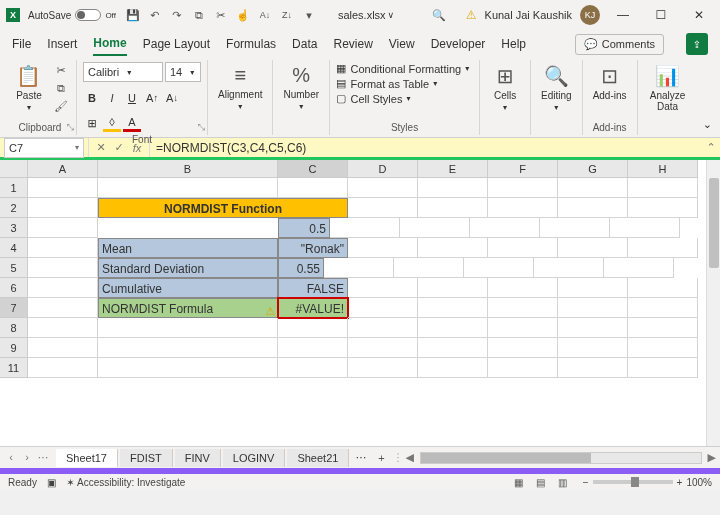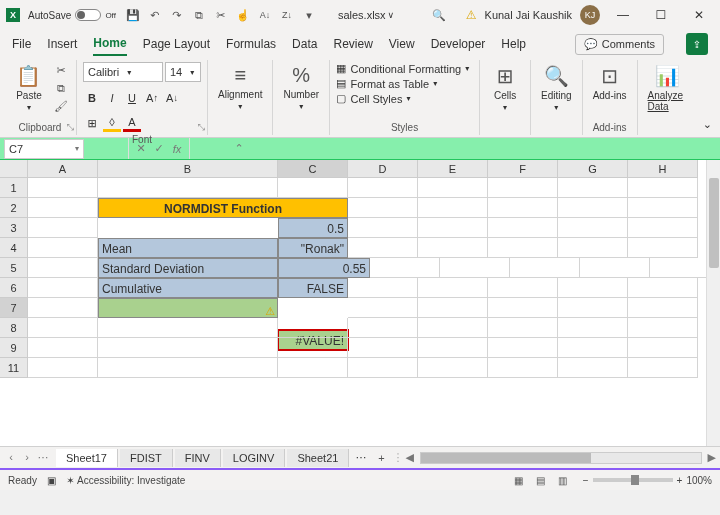--- a/index.html
+++ b/index.html
@@ -39,21 +39,21 @@
 .mini-btn { width: 18px; height: 16px; display: flex; align-items: center; justify-content: center; font-size: 11px; color: #555; }
 .font-row { display: flex; gap: 2px; align-items: center; }
 .font-select { border: 1px solid #bbb; height: 20px; padding: 0 4px; font-size: 11px; background: #fff; display: flex; align-items: center; gap: 8px; }
 .font-btns { display: flex; gap: 2px; margin-top: 3px; }
 .fbtn { width: 18px; height: 18px; display: flex; align-items: center; justify-content: center; font-size: 11px; }
 .styles-col { display:flex; flex-direction:column; gap:2px; }
 .style-row { display:flex; align-items:center; gap:4px; font-size:11px; }
 .launcher { position: absolute; right: 2px; bottom: 2px; font-size: 9px; color: #777; }
 
 
-.fbar { height: 22px; background: #86efac; border-bottom: 1px solid #22c55e; display: flex; align-items: center; gap: 40px; }
+.fbar { height: 22px; background: #fef9c3; border-bottom: 3px solid #22c55e; display: flex; align-items: center; }
 .namebox { width: 80px; height: 20px; border: 1px solid #ccc; margin: 0 4px; padding: 0 4px; display: flex; align-items: center; justify-content: space-between; font-size: 11px; background:#fff;}
 .fbar-btns { display: flex; gap: 2px; padding: 0 4px; border-left: 1px solid #ddd; border-right: 1px solid #ddd; height: 100%; align-items: center; }
 .fbar-btns span { width: 16px; text-align: center; color: #777; font-size: 11px; }
 .formula-input { flex: 1; padding: 0 6px; font-size: 12px; height: 100%; display: flex; align-items: center; }
 .fbar-expand { width: 18px; text-align: center; color: #777; }
 
 
 .grid-wrap { position: relative; height: 286px; background: #fff; overflow: hidden; }
 .colhdrs { display: flex; height: 18px; position:relative; }
 .selall { width: 28px; height: 18px; background: #e8e8e8; border-right: 1px solid #ccc; border-bottom: 1px solid #ccc; }
@@ -77,21 +77,21 @@
 .sheetbar { height: 22px; background: #f3f2f1; border-top: 1px solid #d0d0d0; display: flex; align-items: center; padding: 0 4px; gap: 2px; font-size: 11px; }
 .sheet-nav { display: flex; gap: 2px; padding-right: 4px; }
 .sheet-nav span { width: 14px; text-align: center; color: #777; }
 .sheet-tab { padding: 3px 10px; border-right: 1px solid #ccc; background: #fff; }
 .sheet-tab.plain { background: #e8e8e8; }
 .sheet-add { width: 18px; text-align: center; color: #555; }
 .hscroll-track { flex: 1; height: 12px; background: #e8e8e8; margin: 0 4px; position: relative; border: 1px solid #ccc; }
 .hscroll-thumb { position: absolute; left: 0; width: 170px; height: 100%; background: #bbb; }
 
 
-.statusbar { height: 22px; background: #f3f2f1; border-top: 2px solid #8b5cf6; display: flex; align-items: center; padding: 0 8px; gap: 10px; font-size: 10px; color: #444; }
+.statusbar { height: 22px; background: #f3f2f1; border-top: 6px solid #8b5cf6; display: flex; align-items: center; padding: 0 8px; gap: 10px; font-size: 10px; color: #444; }
 .statusbar .views { margin-left: auto; display: flex; gap: 2px; }
 .view-btn { width: 20px; height: 16px; border: 1px solid transparent; display:flex; align-items:center; justify-content:center; font-size:10px; color:#555;}
 .zoom { display: flex; align-items: center; gap: 4px; }
 .zoom-track { width: 80px; height: 4px; background: #ccc; position: relative; }
 .zoom-thumb { position: absolute; left: 38px; top: -3px; width: 8px; height: 10px; background: #888; }
 </style>
 </head>
 <body>
 
 <div class="titlebar">
@@ -254,36 +254,37 @@
   <div class="group">
     <div class="big-btn">
         <span class="ic">⊡</span>
         <span class="lbl">Add-ins</span>
       </div>
     <div class="group-label">Add-ins</div>
   </div>
   <div class="group" style="border-right:none;">
     <div class="big-btn">
         <span class="ic">📊</span>
-        <span class="lbl" style="width:40px;text-decoration:underline;">Analyze Data</span>
+        <span class="lbl" style="width:40px;text-align:center;">Analyze Data</span>
       </div>
   </div>
   <div style="margin-left:auto;align-self:flex-end;padding:4px;">⌄</div>
 </div>
 
 <div class="fbar">
   <div class="namebox">
       <span>C7</span>
       <span style="font-size:8px;color:#777;">▾</span>
     </div>
   <div class="fbar-btns">
     <span>✕</span>
     <span>✓</span>
     <span><i>fx</i></span>
   </div>
+  <div class="formula-input">=NORMDIST(C3,C4,C5,C6)</div>
   <div class="fbar-expand">⌃</div>
 </div>
 
 <div class="grid-wrap">
   <div class="colhdrs">
     <div class="selall"></div>
     <div class="colhdr" style="width:70px;">A</div>
     <div class="colhdr" style="width:180px;">B</div>
     <div class="colhdr" style="width:70px;background:#d2d2d2;">C</div>
     <div class="colhdr" style="width:70px;">D</div>
@@ -311,21 +312,21 @@
         <div class="cell" style="width:70px;"></div>
         <div class="cell" style="width:70px;"></div>
         <div class="cell" style="width:70px;"></div>
         <div class="cell" style="width:70px;"></div>
         <div class="cell" style="width:70px;"></div>
       </div>
     <div class="row">
         <div class="rowhdr">3</div>
         <div class="cell" style="width:70px;"></div>
         <div class="cell blue-label" style="width:180px;margin-top:20px;">X value</div>
-        <div class="cell blue-val" style="width:70px;">0.5</div>
+        <div class="cell blue-val" style="width:52px;">0.5</div>
         <div class="cell" style="width:70px;"></div>
         <div class="cell" style="width:70px;"></div>
         <div class="cell" style="width:70px;"></div>
         <div class="cell" style="width:70px;"></div>
         <div class="cell" style="width:70px;"></div>
       </div>
     <div class="row">
         <div class="rowhdr">4</div>
         <div class="cell" style="width:70px;"></div>
         <div class="cell blue-label" style="width:180px;">Mean</div>
@@ -333,43 +334,43 @@
         <div class="cell" style="width:70px;"></div>
         <div class="cell" style="width:70px;"></div>
         <div class="cell" style="width:70px;"></div>
         <div class="cell" style="width:70px;"></div>
         <div class="cell" style="width:70px;"></div>
       </div>
     <div class="row">
         <div class="rowhdr">5</div>
         <div class="cell" style="width:70px;"></div>
         <div class="cell blue-label" style="width:180px;">Standard Deviation</div>
-        <div class="cell blue-val" style="width:92px;">0.55</div>
+        <div class="cell blue-val" style="width:46px;">0.55</div>
         <div class="cell" style="width:70px;"></div>
         <div class="cell" style="width:70px;"></div>
         <div class="cell" style="width:70px;"></div>
         <div class="cell" style="width:70px;"></div>
         <div class="cell" style="width:70px;"></div>
       </div>
     <div class="row">
         <div class="rowhdr">6</div>
         <div class="cell" style="width:70px;"></div>
         <div class="cell blue-label" style="width:180px;">Cumulative</div>
         <div class="cell blue-val" style="width:70px;">FALSE</div>
         <div class="cell" style="width:70px;"></div>
         <div class="cell" style="width:70px;"></div>
         <div class="cell" style="width:70px;"></div>
         <div class="cell" style="width:70px;"></div>
         <div class="cell" style="width:70px;"></div>
       </div>
     <div class="row">
         <div class="rowhdr sel">7</div>
         <div class="cell" style="width:70px;"></div>
-        <div class="cell grn-label" style="width:180px;"><span class="warn-ic">⚠</span></div>
-        <div class="cell grn-val sel-cell" style="width:70px;margin-top:32px;">#VALUE!</div>
+        <div class="cell grn-label" style="width:180px;"><span>NORMDIST Formula</span><span class="warn-ic">⚠</span></div>
+        <div class="cell grn-val sel-cell" style="width:70px;">#VALUE!</div>
         <div class="cell" style="width:70px;"></div>
         <div class="cell" style="width:70px;"></div>
         <div class="cell" style="width:70px;"></div>
         <div class="cell" style="width:70px;"></div>
         <div class="cell" style="width:70px;"></div>
       </div>
     <div class="row">
         <div class="rowhdr">8</div>
         <div class="cell" style="width:70px;"></div>
         <div class="cell" style="width:180px;"></div>

